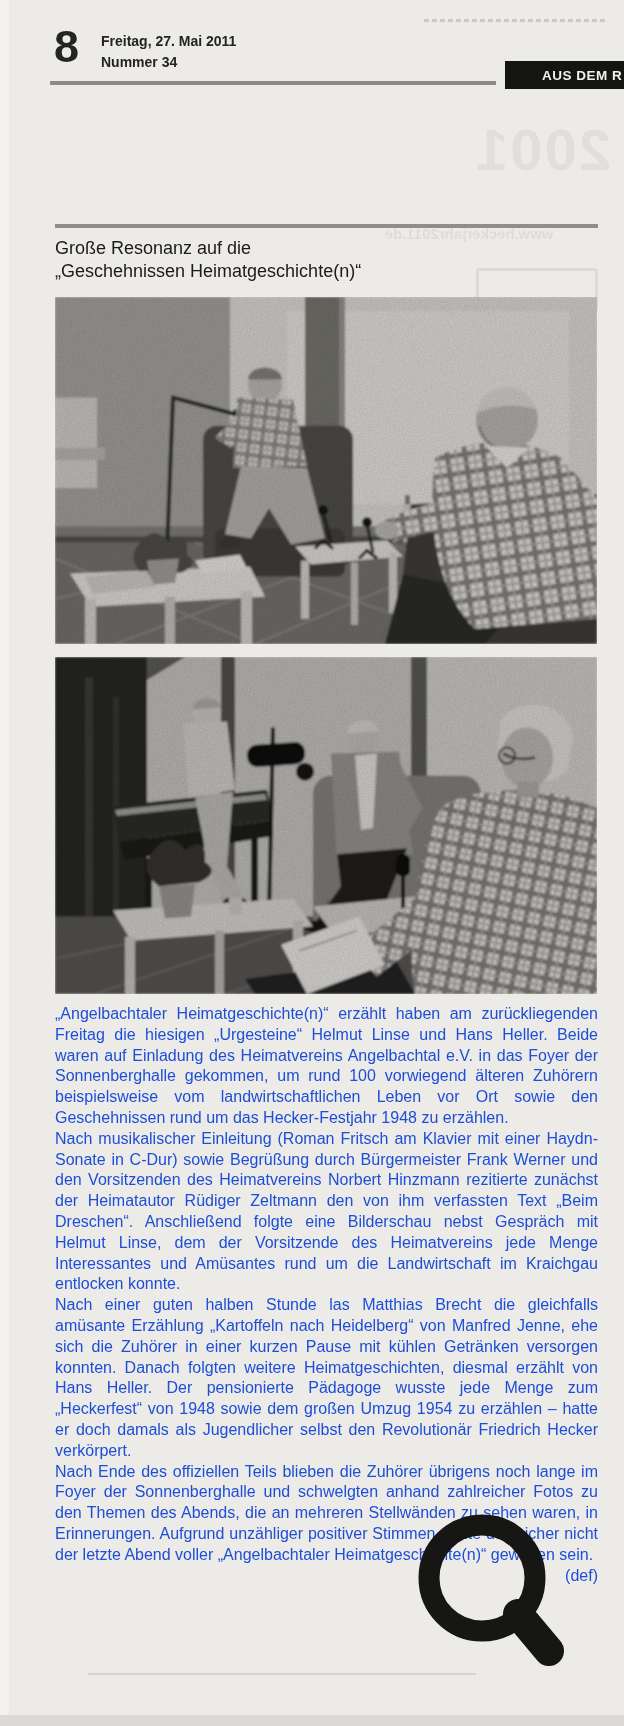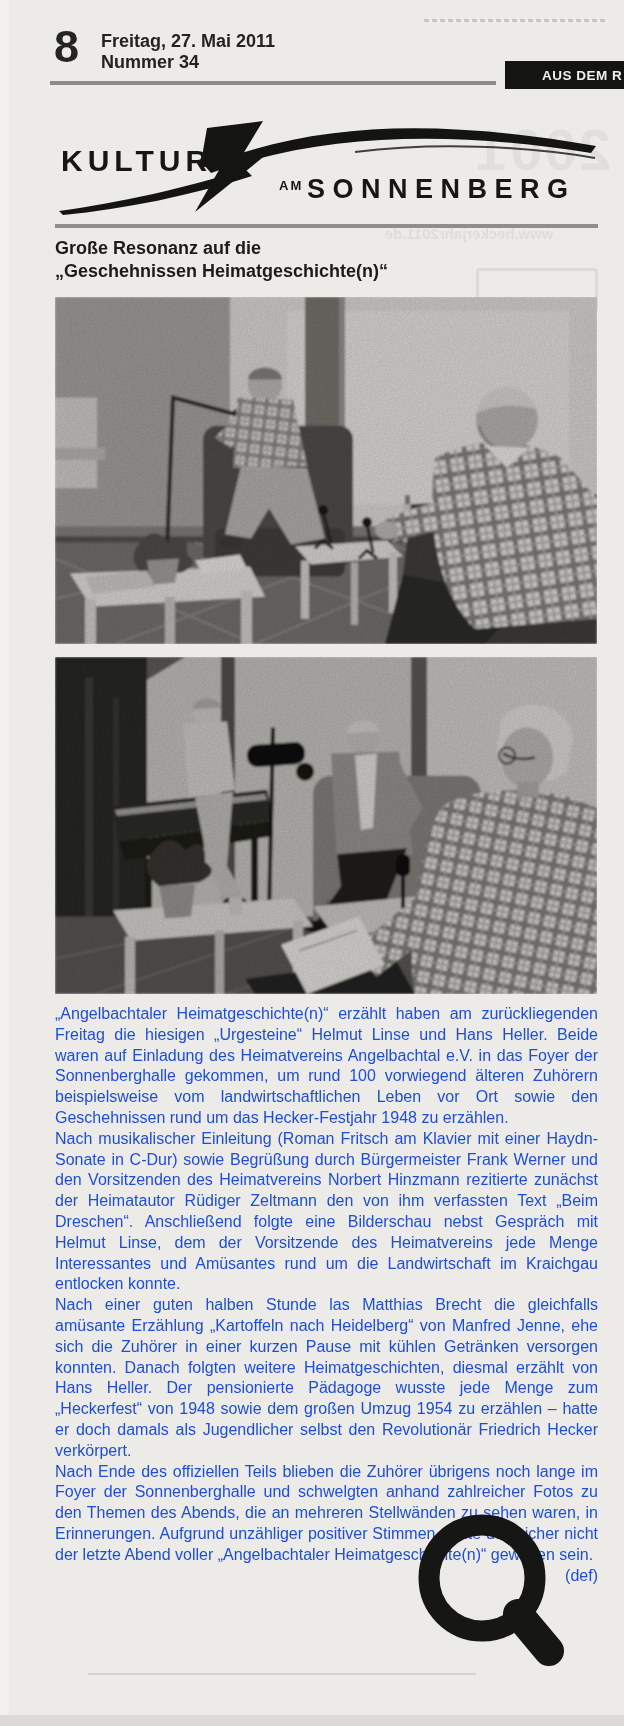--- a/index.html
+++ b/index.html
@@ -6,41 +6,41 @@
   .page{
     position:relative; width:624px; height:1726px;
     background:#edebe7; overflow:hidden;
     font-family:"Liberation Sans", sans-serif; color:#1d1d1b;
   }
   .edge-left{position:absolute;left:0;top:0;width:9px;height:100%;background:#f2f1ef;}
   .edge-bottom{position:absolute;left:0;bottom:0;width:100%;height:11px;background:#dcdad6;}
 
   
   .page-number{position:absolute;left:54px;top:24px;font-size:45px;font-weight:700;letter-spacing:-1px;color:#242422;line-height:1;}
-  .issue-info{position:absolute;left:101px;top:31px;font-size:18px;font-weight:700;line-height:21px;color:#232321;}
+  .issue-info{position:absolute;left:101px;top:31px;font-size:14px;font-weight:700;line-height:21px;color:#232321;}
   .header-rule{position:absolute;left:50px;top:81px;width:446px;height:4px;background:#8d8b88;}
   .faint-topline{position:absolute;left:424px;top:19px;width:182px;height:3px;opacity:.65;
     background:repeating-linear-gradient(90deg,#b6b4b0 0 5px,transparent 5px 8px);}
   .section-tag{position:absolute;left:493px;top:61px;width:131px;height:28px;background:#141412;
     color:#f2f0ee;font-size:13.5px;font-weight:700;letter-spacing:.5px;
     display:flex;align-items:center;padding-left:37px;box-sizing:border-box;white-space:nowrap;margin-left:12px;}
 
   
   .logo-wrap{position:absolute;left:55px;top:118px;width:543px;height:100px;}
   .logo-rule{position:absolute;left:55px;top:224px;width:543px;height:4px;background:#908e8a;}
 
   
   .ghost{position:absolute;transform:scaleX(-1);color:#8a8884;font-weight:700;pointer-events:none;}
   .ghost-big{left:436px;top:116px;width:175px;font-size:58px;opacity:.11;letter-spacing:2px;}
   .ghost-url{left:340px;top:225px;width:258px;font-size:15px;opacity:.14;text-align:center;}
   .ghost-box{position:absolute;left:476px;top:268px;width:116px;height:38px;border:3px solid #c9c7c3;
     border-radius:4px;opacity:.45;}
 
   
-  .headline{position:absolute;left:55px;top:237px;width:520px;font-size:18px;font-weight:700;line-height:23px;color:#1b1b19;}
+  .headline{position:absolute;left:55px;top:237px;width:520px;font-size:18px;font-weight:400;line-height:23px;color:#1b1b19;}
 
   
   .figure1{position:absolute;left:55px;top:297px;width:542px;height:347px;}
   .figure2{position:absolute;left:55px;top:657px;width:542px;height:337px;}
   .figure1 svg,.figure2 svg{display:block;width:100%;height:100%;}
 
   
   .article{position:absolute;left:55px;top:1004px;width:543px;font-size:16px;line-height:20.8px;
     text-align:justify;color:#1d4ed8;}
   .article p{margin:0;}
@@ -62,31 +62,20 @@
     <div>Freitag, 27. Mai 2011</div>
     <div>Nummer 34</div>
   </div>
   <div class="header-rule"></div>
   <div class="section-tag">AUS DEM R</div>
 
   <div class="ghost ghost-big">2001</div>
   <div class="ghost ghost-url">www.heckerjahr2011.de</div>
   <div class="ghost-box"></div>
 
-  <div class="logo-wrap">
-    <svg viewBox="0 0 543 100">
-      <path d="M150,48 C260,4 380,0 541,28 L536,35 C392,12 266,16 156,55 Z" fill="#141412"></path>
-      <path d="M300,34 C380,24 470,28 540,40" stroke="#141412" stroke-width="2" fill="none" opacity="0.8"></path>
-      <path d="M4,93 C62,85 132,70 190,51 L197,58 C138,77 70,91 8,97 Z" fill="#141412"></path>
-      <polygon points="152,10 208,3 188,36 217,32 140,94 168,45 145,50" fill="#141412"></polygon>
-      <text x="6" y="53" font-size="30" font-weight="bold" letter-spacing="5" fill="#161614">KULTUR</text>
-      <text x="224" y="72" font-size="13" font-weight="bold" letter-spacing="2" fill="#161614">AM</text>
-      <text x="252" y="80" font-size="27" font-weight="bold" letter-spacing="7.5" fill="#161614">SONNENBERG</text>
-    </svg>
-  </div>
   <div class="logo-rule"></div>
 
   <div class="headline">
     <div>Große Resonanz auf die</div>
     <div>„Geschehnissen Heimatgeschichte(n)“</div>
   </div>
 
   <figure class="figure1" style="margin:0" aria-label="Zwei Männer in karierten Hemden sitzen in Sesseln vor einer Leinwand im Gespräch, Mikrofonständer und weiße Beistelltische">
     <svg viewBox="0 0 542 345" preserveAspectRatio="none">
       <defs>

